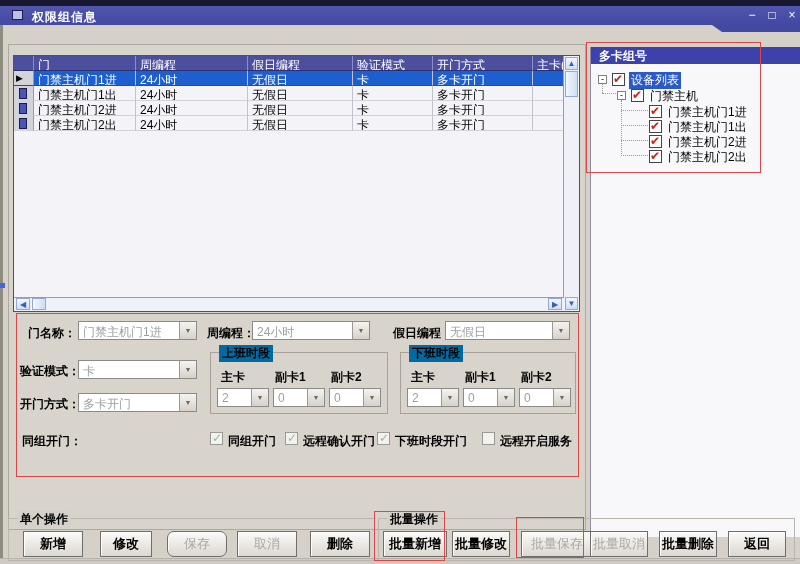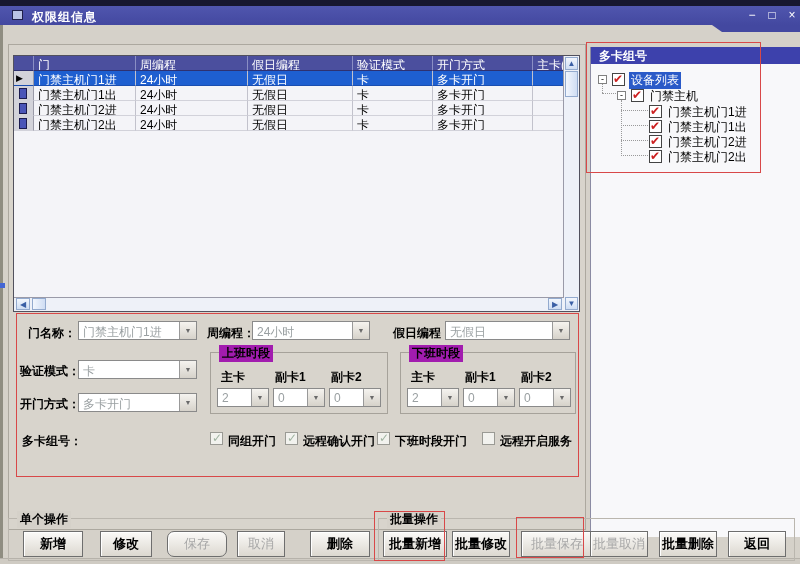--- a/index.html
+++ b/index.html
@@ -57,21 +57,21 @@
   .dotline.v { border-left:1px dotted #9a9a9a; width:0; }
   .dotline.h { border-top:1px dotted #9a9a9a; height:0; }
 
   
   .flabel { position:absolute; font-weight:bold; white-space:nowrap; }
   .combo { position:absolute; height:19px; background:#fff; border:1px solid #8a8a8a; display:flex; }
   .combo .val { flex:1; color:#9aa0a2; padding:2px 0 0 4px; overflow:hidden; white-space:nowrap; }
   .combo .drop { width:17px; background:linear-gradient(#f5f3ef,#d6d2ca); border-left:1px solid #999;
                  color:#6a6a6a; font-size:7px; text-align:center; line-height:17px; }
   .gbox { position:absolute; border:1px solid #a6a29a; }
-  .gbox > .gtitle { position:absolute; top:-8px; left:8px; background:#a21caf; padding:0 3px; font-weight:bold; }
+  .gbox > .gtitle { position:absolute; top:-8px; left:8px; background:#0369a1; padding:0 3px; font-weight:bold; }
   .cardlbl { position:absolute; font-weight:bold; }
   .cb { position:absolute; width:13px; height:13px; background:#f2f2ee; border:1px solid #9a9a94; }
   .cb span { position:absolute; left:1px; top:-2px; color:#9fb3a0; font-weight:bold; font-size:12px; }
   .cblabel { position:absolute; font-weight:bold; white-space:nowrap; }
 
   
   .fieldset { position:absolute; border:1px solid #bab6ae; }
   .fieldset > span { position:absolute; top:-8px; left:8px; background:#d5d1c9; padding:0 3px; font-weight:bold; }
   .btn { position:absolute; top:531px; height:26px; background:linear-gradient(#fbfaf8,#dcd8d0);
          border:1px solid #6e6e6e; box-shadow:inset 1px 1px 0 #fff; text-align:center;
@@ -229,21 +229,21 @@
     <span class="val">卡</span>
     <span class="drop">▼</span>
   </div>
 
   <div class="abs flabel" style="left:20px;top:396px;">开门方式：</div>
   <div class="combo" style="left:78px;top:393px;width:119px;">
     <span class="val">多卡开门</span>
     <span class="drop">▼</span>
   </div>
 
-  <div class="abs flabel" style="left:22px;top:433px;">多卡组号：</div>
+  <div class="abs flabel" style="left:22px;top:433px;">同组开门：</div>
 
   <div class="gbox" style="left:210px;top:352px;width:178px;height:62px;">
     <span class="gtitle">上班时段</span>
     <span class="cardlbl" style="left:10px;top:16px;">主卡</span>
     <span class="cardlbl" style="left:64px;top:16px;">副卡1</span>
     <span class="cardlbl" style="left:120px;top:16px;">副卡2</span>
     <div class="combo" style="left:6px;top:35px;width:52px;">
       <span class="val">2</span>
       <span class="drop">▼</span>
     </div>
@@ -294,21 +294,21 @@
   <div class="fieldset" style="left:8px;top:518px;width:367px;height:43px;">
     <span>单个操作</span>
   </div>
   <div class="fieldset" style="left:378px;top:518px;width:417px;height:43px;">
     <span>批量操作</span>
   </div>
 
   <div class="btn" style="left:23px;width:60px;">新增</div>
   <div class="btn" style="left:100px;width:52px;">修改</div>
   <div class="btn disabled" style="left:167px;width:60px;border-radius:7px;">保存</div>
-  <div class="btn disabled" style="left:237px;width:48px;">取消</div>
+  <div class="btn disabled" style="left:237px;width:60px;">取消</div>
   <div class="btn" style="left:310px;width:60px;">删除</div>
 
   <div class="btn" style="left:383px;width:64px;">批量新增</div>
   <div class="btn" style="left:452px;width:58px;">批量修改</div>
   <div class="btn disabled" style="left:521px;width:72px;">批量保存</div>
   <div class="btn disabled" style="left:590px;width:58px;">批量取消</div>
   <div class="btn" style="left:659px;width:58px;">批量删除</div>
   <div class="btn" style="left:728px;width:58px;">返回</div>
 
   <div class="abs red" style="left:16px;top:313px;width:563px;height:164px;"></div>

